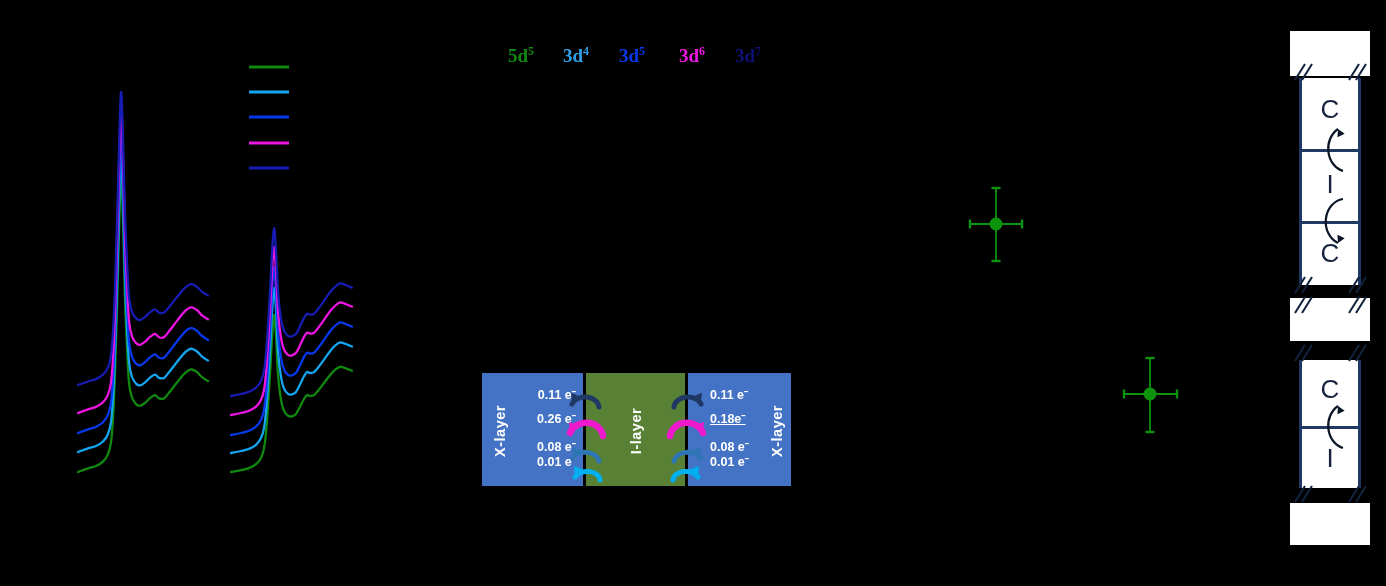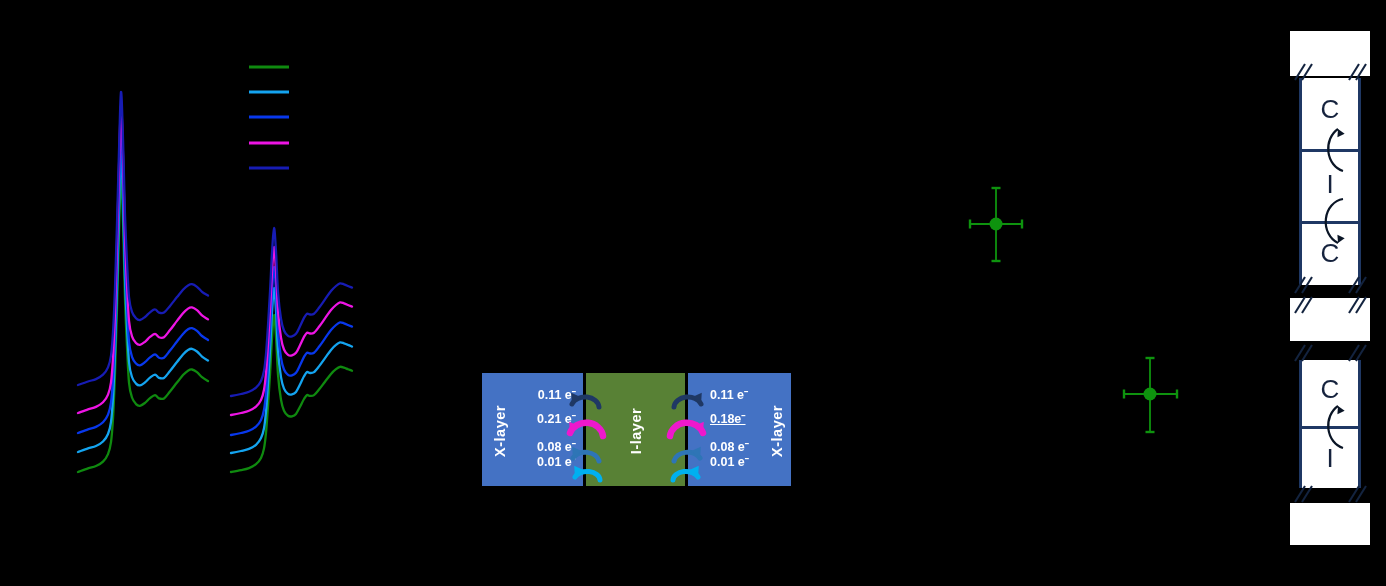--- a/index.html
+++ b/index.html
@@ -75,31 +75,38 @@
       </g>
       <g>
         <line x1="249" x2="289" y1="67" y2="67" stroke="#0F8A0F" stroke-width="3"></line>
         <line x1="249" x2="289" y1="92" y2="92" stroke="#14A4F0" stroke-width="3"></line>
         <line x1="249" x2="289" y1="117" y2="117" stroke="#0838EC" stroke-width="3"></line>
         <line x1="249" x2="289" y1="143" y2="143" stroke="#EE14E4" stroke-width="3"></line>
         <line x1="249" x2="289" y1="168" y2="168" stroke="#171CB4" stroke-width="3"></line>
       </g>
     </svg>
 
+  <div id="header-labels">
+      <span class="dlabel" style="left: 508px; color: rgb(15, 138, 15);"><span>5d</span><sup>5</sup></span>
+      <span class="dlabel" style="left: 563px; color: rgb(47, 160, 232);"><span>3d</span><sup>4</sup></span>
+      <span class="dlabel" style="left: 619px; color: rgb(8, 56, 236);"><span>3d</span><sup>5</sup></span>
+      <span class="dlabel" style="left: 679px; color: rgb(238, 20, 228);"><span>3d</span><sup>6</sup></span>
+      <span class="dlabel" style="left: 735px; color: rgb(17, 17, 122);"><span>3d</span><sup>7</sup></span>
+    </div>
 
   <div id="transfer">
     <div class="tbox" id="tbox-left" style="background: rgb(68, 114, 196);"></div>
     <div class="tbox" id="tbox-mid" style="background: rgb(88, 129, 53);"></div>
     <div class="tbox" id="tbox-right" style="background: rgb(68, 114, 196);"></div>
     <span class="rotlabel" style="left:-41px;top:48px;">X-layer</span>
     <span class="rotlabel" style="left:95px;top:48px;">I-layer</span>
     <span class="rotlabel" style="left:236px;top:48px;">X-layer</span>
     <div id="evL">
         <span class="evalue left" style="left: 34px; top: 13px;">0.11 e⁻</span>
-        <span class="evalue left" style="left: 34px; top: 37px;">0.21 e⁻</span>
+        <span class="evalue left" style="left: 34px; top: 37px;">0.26 e⁻</span>
         <span class="evalue left" style="left: 34px; top: 65px;">0.08 e⁻</span>
         <span class="evalue left" style="left: 34px; top: 80px;">0.01 e⁻</span>
       </div>
     <div id="evR">
         <span class="evalue" style="left: 228px; top: 13px;">0.11 e⁻</span>
         <span class="evalue" style="left: 228px; top: 37px; text-decoration: underline;">0.18e⁻</span>
         <span class="evalue" style="left: 228px; top: 65px;">0.08 e⁻</span>
         <span class="evalue" style="left: 228px; top: 80px;">0.01 e⁻</span>
       </div>
     <svg id="transfer-arrows" viewBox="0 0 313 117">

